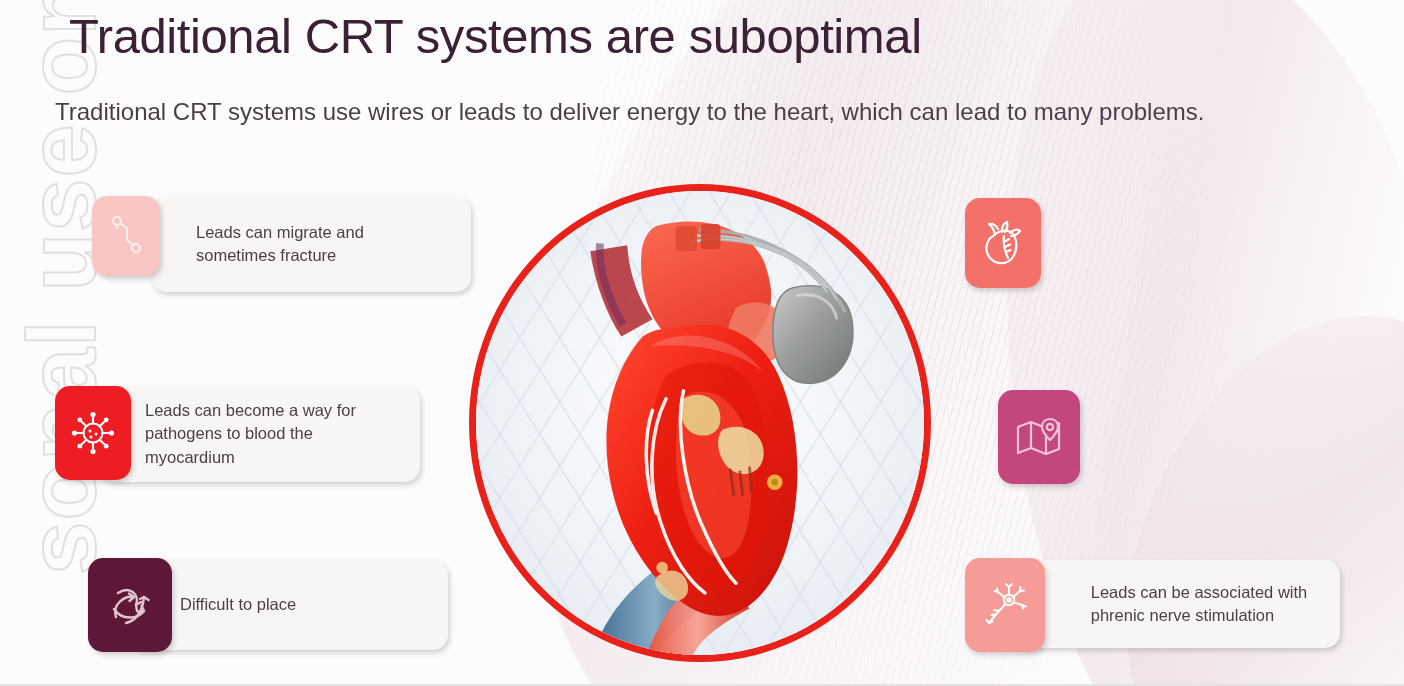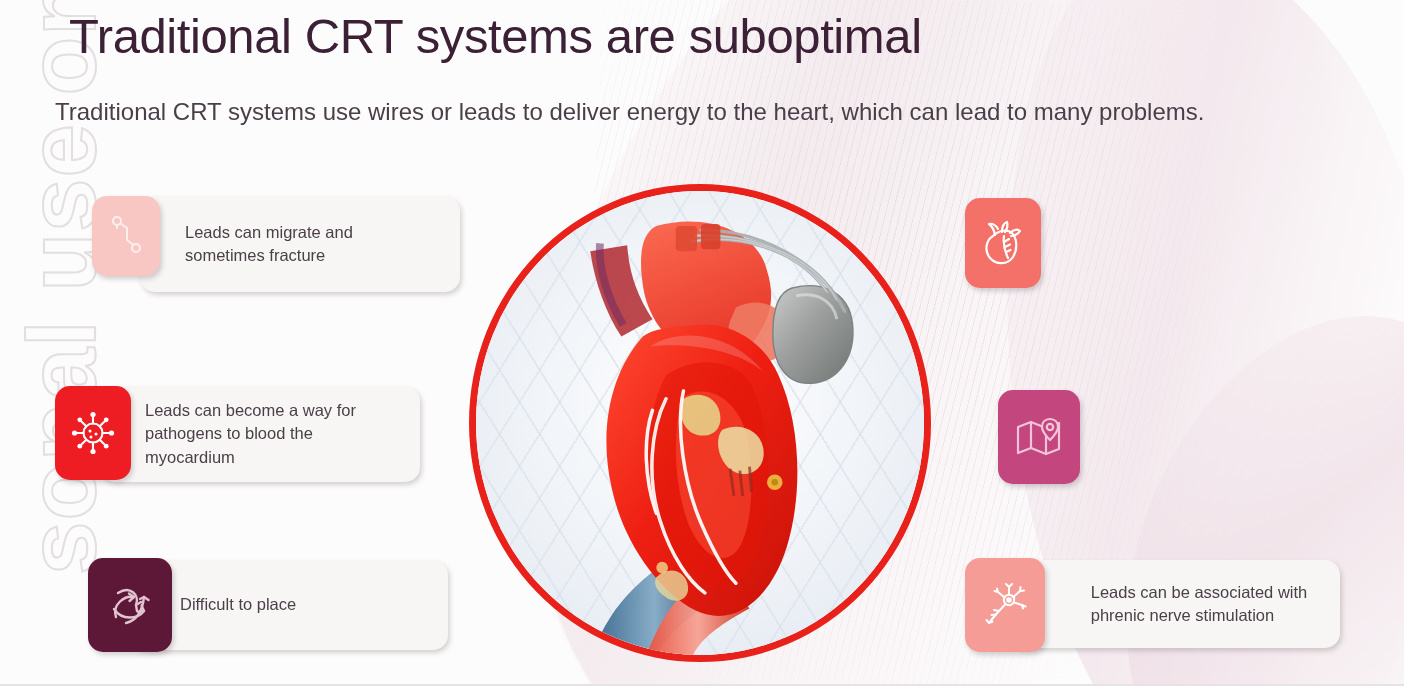--- a/index.html
+++ b/index.html
@@ -138,21 +138,21 @@
     border-radius: 15px;
     display: flex;
     align-items: center;
     justify-content: center;
     box-shadow: 2px 3px 5px rgba(110,100,105,0.3);
     box-sizing: border-box;
   }
   .icon-tile svg { display: block; }
 
   
-  #card-migrate  { left: 140px; top: 196px; width: 320px; height: 96px; padding-left: 45px; align-items: center; }
+  #card-migrate  { left: 151px; top: 196px; width: 320px; height: 96px; padding-left: 45px; align-items: center; }
   #tile-migrate  { left: 92px;  top: 196px; width: 68px;  height: 80px;  background: #f9c7c3; }
 
   #card-pathogen { left: 100px; top: 386px; width: 320px; height: 96px; padding-left: 45px; }
   #tile-pathogen { left: 55px;  top: 386px; width: 76px;  height: 94px;  background: #ee1d23; }
 
   #card-difficult{ left: 130px; top: 560px; width: 318px; height: 90px; padding-left: 50px; text-align: right; }
   #tile-difficult{ left: 88px;  top: 558px; width: 84px;  height: 94px;  background: #5d1837; }
 
   
   #card-lvlead   { left: 1010px; top: 198px; width: 320px; height: 96px; padding-left: 48px; }

